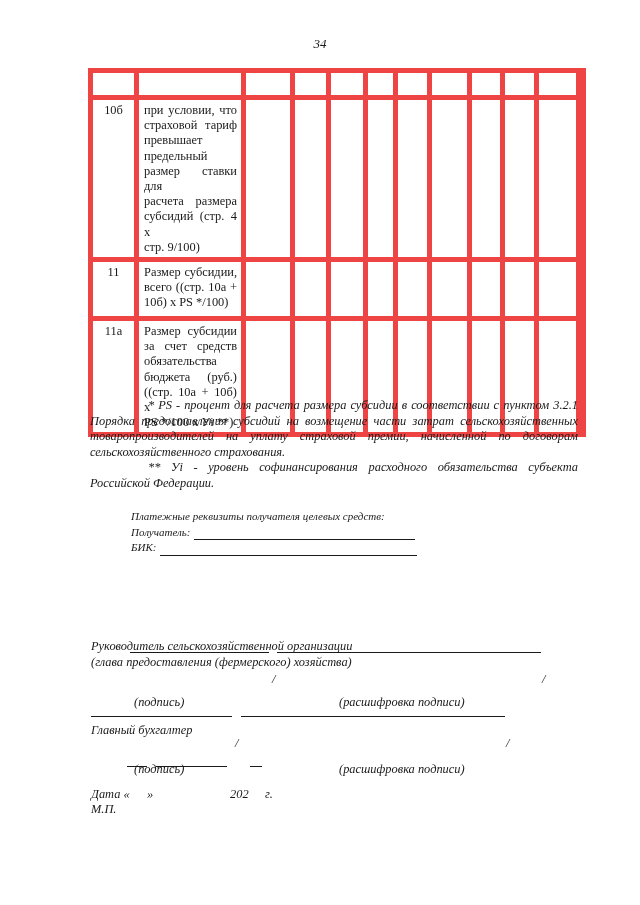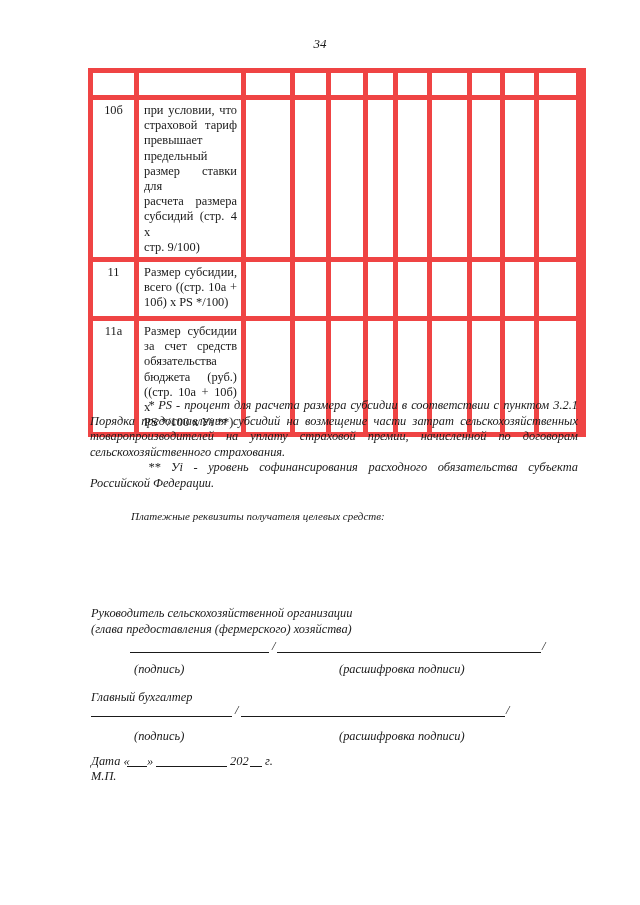--- a/index.html
+++ b/index.html
@@ -15,21 +15,21 @@
   td.desc div { text-align:justify; }
   .jl { text-align:justify; text-align-last:justify; }
 
   .foot { left:90px; width:488px; font-size:12.4px; line-height:15.6px; text-align:justify; }
   .ind { text-indent:58px; }
 
   .pay { left:131px; font-size:11px; line-height:15.6px; }
   .pay .row { display:flex; align-items:flex-end; height:15.6px; }
   .line { border-bottom:1px solid #1a1a1a; height:11px; margin-left:4px; }
 
-  .txt { font-size:12.4px; line-height:15.6px; white-space:nowrap; }
+  .txt { font-size:12.4px; line-height:15.6px; white-space:nowrap;margin-top:33px; }
   .sline { position:absolute; border-bottom:1px solid #1a1a1a; height:0; }
 </style>
 </head>
 <body>
 
 <div class="abs pnum">34</div>
 
 <table class="grid">
   <colgroup>
     <col style="width:46px">
@@ -124,20 +124,28 @@
     </tbody>
 </table>
 
 <div class="abs foot" style="top:398px;">
   <div class="ind">* PS - процент для расчета размера субсидии в соответствии с пунктом 3.2.1 Порядка предоставления субсидий на возмещение части затрат сельскохозяйственных товаропроизводителей на уплату страховой премии, начисленной по договорам сельскохозяйственного страхования.</div>
   <div class="ind">** Уi - уровень софинансирования расходного обязательства субъекта Российской Федерации.</div>
 </div>
 
 <div class="abs pay" style="top:509px;">
   <div class="row">Платежные реквизиты получателя целевых средств:</div>
+  <div class="row">
+    <span>Получатель:</span>
+    <span class="line" style="width:221px"></span>
+  </div>
+  <div class="row">
+    <span>БИК:</span>
+    <span class="line" style="width:257px"></span>
+  </div>
 </div>
 
 <div>
   <div class="abs txt" style="left:91px; top:606px;">Руководитель сельскохозяйственной организации</div>
   <div class="abs txt" style="left:91px; top:622px;">(глава предоставления (фермерского) хозяйства)</div>
   <div class="sline" style="left:130px; width:139px; top:652px;"></div>
   <div class="abs txt" style="left:272px; top:639px;">/</div>
   <div class="sline" style="left:277px; width:264px; top:652px;"></div>
   <div class="abs txt" style="left:542px; top:639px;">/</div>
   <div class="abs txt" style="left:134px; top:662px;">(подпись)</div>

